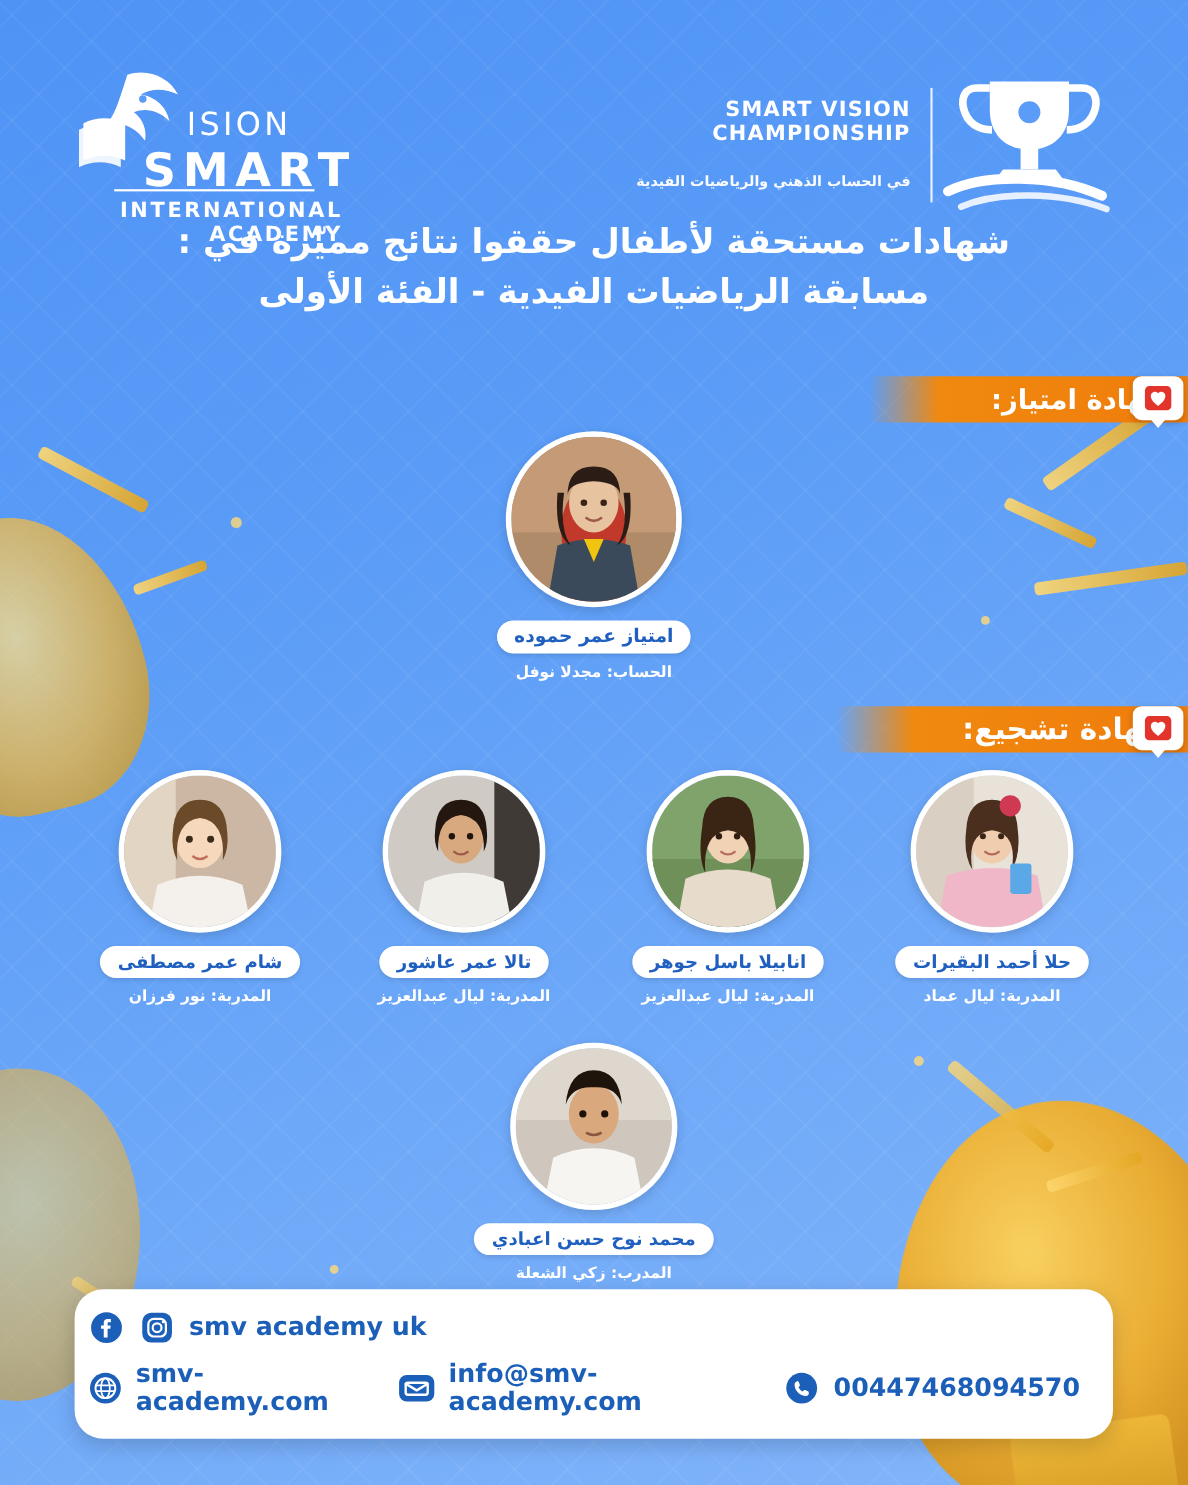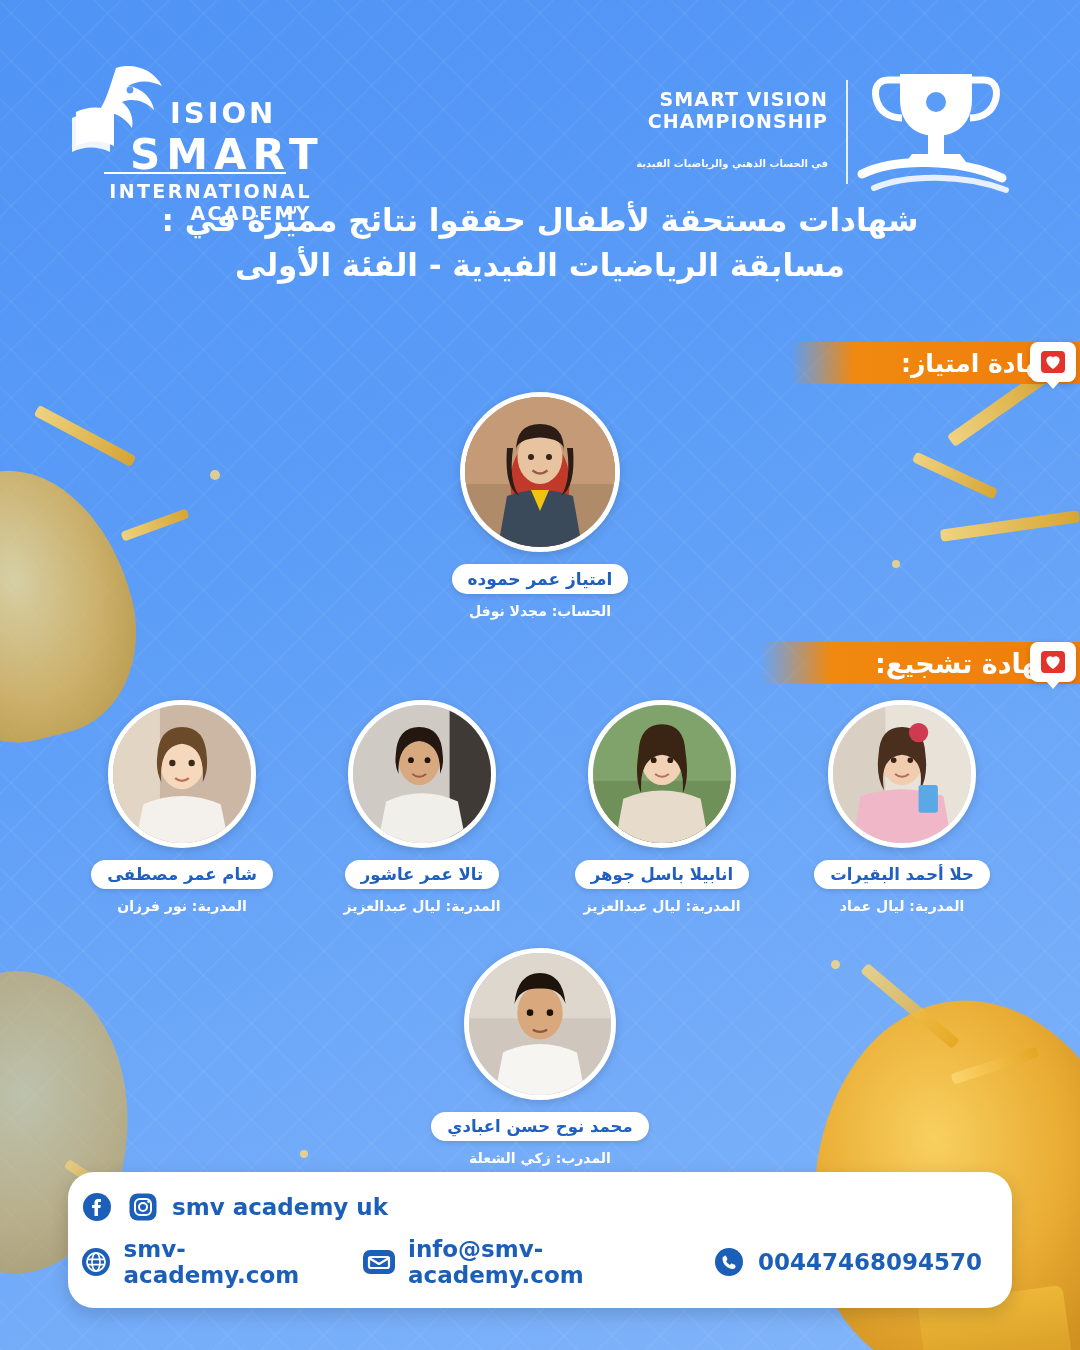--- a/index.html
+++ b/index.html
@@ -66,21 +66,21 @@
   .dot { position: absolute; border-radius: 50%; background: #ffd979; opacity:.8; }
 
   
   .logo {
     position: absolute; left: 52px; top: 58px; width: 260px; height: 130px;
     color: #fff;
   }
   .logo .mark { position: absolute; left: 6px; top: 2px; }
   .logo .word-ision {
     position: absolute; left: 118px; top: 38px;
-    font-size: 29px; letter-spacing: 3px; font-weight: 700; color:#fff;text-align:right;
+    font-size: 29px; letter-spacing: 3px; font-weight: 400; color:#fff;text-align:right;
   }
   .logo .word-smart {
     position: absolute; left: 78px; top: 72px;
     font-size: 42px; letter-spacing: 6px; font-weight: 800; color:#fff;
   }
   .logo .word-academy {
     position: absolute; left: 56px; top: 122px;
     font-size: 19px; letter-spacing: 2.4px; font-weight: 700; color:#fff;
   }
   .logo .rule {
@@ -95,21 +95,21 @@
   .champ .line1 {
     position:absolute; right: 196px; top: 26px;
     font-size: 19px; font-weight: 800; letter-spacing: 1.1px; direction: ltr;
   }
   .champ .line2 {
     position:absolute; right: 196px; top: 52px;
     font-size: 31px; font-weight: 800;
   }
   .champ .line3 {
     position:absolute; right: 196px; top: 96px;
-    font-size: 10px; font-weight: 600; opacity: .97;
+    font-size: 13px; font-weight: 600; opacity: .97;
   }
   .champ .divider {
     position: absolute; right: 176px; top: 18px; width: 2px; height: 104px;
     background: rgba(255,255,255,.85);
   }
   .champ .cup { position: absolute; right: 6px; top: 4px; }
 
   
   .title-block {
     position: absolute; top: 198px; right: 0; left: 0;

